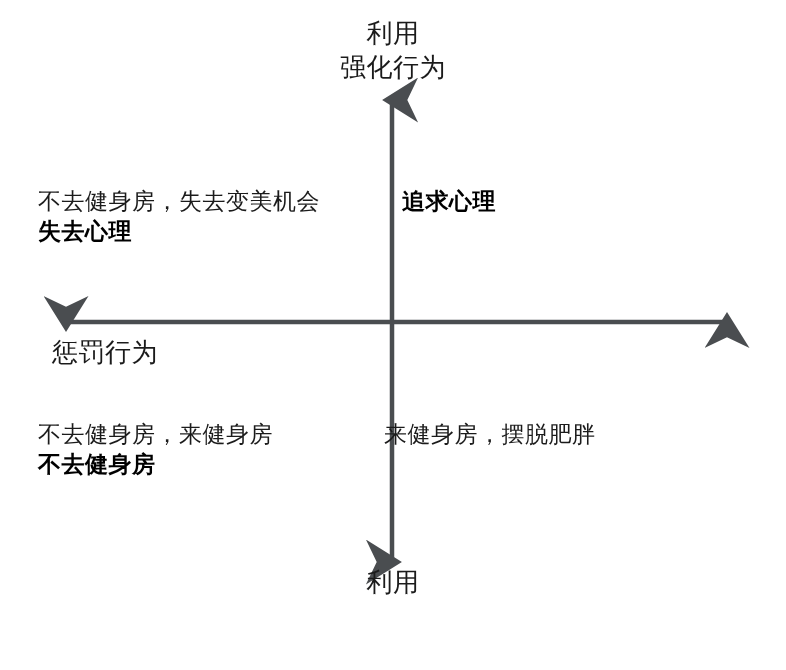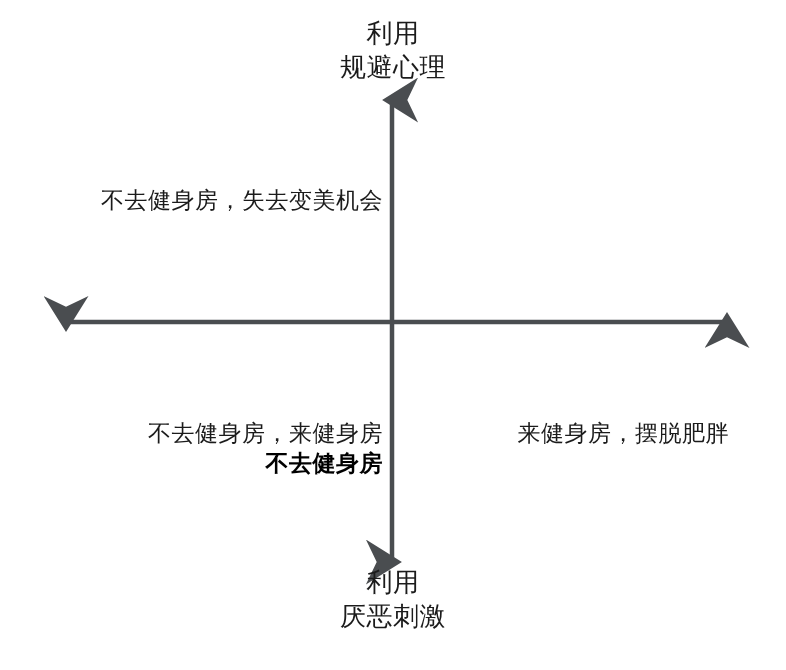--- a/index.html
+++ b/index.html
@@ -58,24 +58,23 @@
     top: 335px;
     text-align: right;
   }
   .axis-label .ln {
     display: block;
   }
 
   
   .quadrant {
     position: absolute;
-    text-align: right;
+    text-align: left;
     color: #1b1b1b;
     white-space: nowrap;
-    font-family: Liberation Serif, serif;
   }
   .quadrant .q-desc {
     display: block;
     font-size: 23px;
     line-height: 30px;
     letter-spacing: 0.5px;
   }
   .quadrant .q-term {
     display: block;
     font-size: 23px;
@@ -139,35 +138,37 @@
 
     <line x1="392" y1="322" x2="392" y2="562" stroke="#4a4d50" stroke-width="4.5" marker-end="url(#arrow-down)"></line>
 
     <line x1="392" y1="322" x2="66" y2="322" stroke="#4a4d50" stroke-width="4.5" marker-end="url(#arrow-left)"></line>
 
     <line x1="392" y1="322" x2="727" y2="322" stroke="#4a4d50" stroke-width="4.5" marker-end="url(#arrow-right)"></line>
   </svg>
 
   <div class="axis-label" id="label-top">
     <span class="ln">利用</span>
-    <span class="ln">规避心理</span>
+    <span class="ln">强化行为</span>
   </div>
 
   <div class="axis-label" id="label-bottom">
     <span class="ln">利用</span>
-    <span class="ln">厌恶刺激</span>
   </div>
 
+  <div class="axis-label" id="label-left">惩罚行为</div>
 
 
   <div class="quadrant" id="quad-tl">
     <span class="q-desc">不去健身房，失去变美机会</span>
+    <span class="q-term">失去心理</span>
   </div>
 
   <div class="quadrant" id="quad-tr">
+    <span class="q-term">追求心理</span>
   </div>
 
   <div class="quadrant" id="quad-bl">
     <span class="q-desc">不去健身房，来健身房</span>
     <span class="q-term">不去健身房</span>
   </div>
 
   <div class="quadrant" id="quad-br">
     <span class="q-desc">来健身房，摆脱肥胖</span>
   </div>

